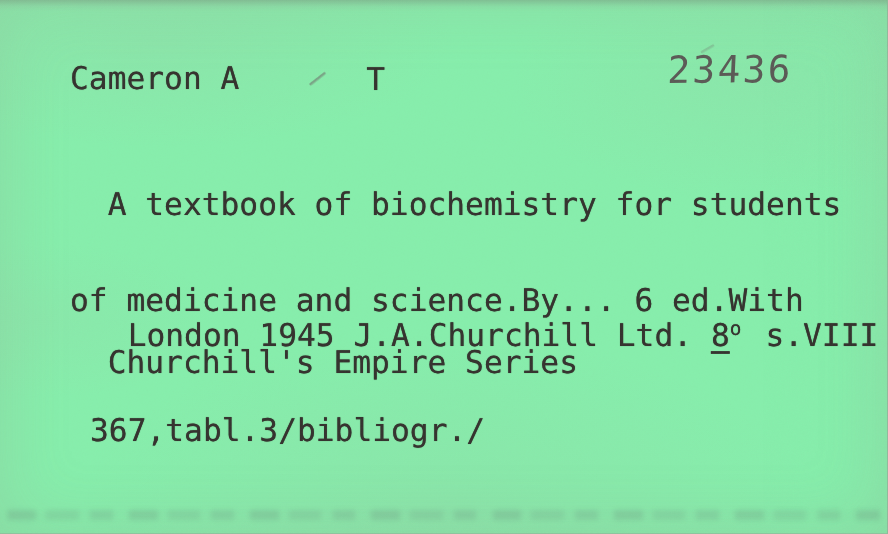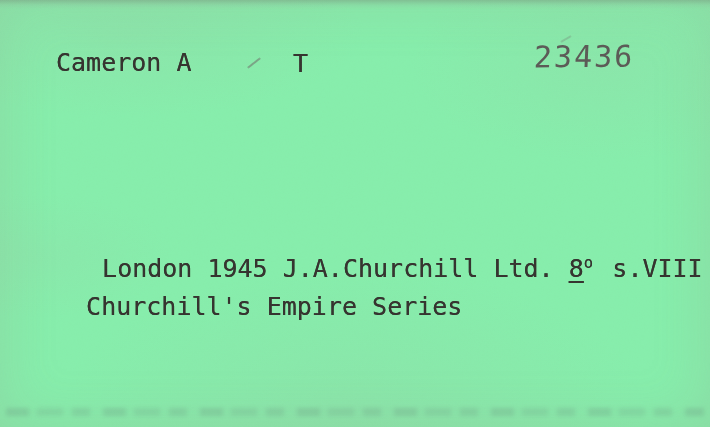--- a/index.html
+++ b/index.html
@@ -56,21 +56,21 @@
     left: 534px; top: 44px;
     font-size: 30px;
     color: #5a5955;
     font-weight: 400;
     text-shadow: none;
     transform: skewX(-3deg) rotate(-0.5deg);
     letter-spacing: 2px;
   }
   .title-block { left: 56px; top: 100px; }
   .imprint-block { left: 72px; top: 200px; }
-  .series-line { left: 56px; top: 294px; }
+  .series-line { left: 56px; top: 277px; }
   .fmt-8 {
     text-decoration: underline;
     text-decoration-thickness: 2px;
     text-underline-offset: 4px;
   }
   .fmt-sup {
     font-size: 0.62em;
     vertical-align: 0.55em;
     display: inline-block;
     width: 1.45ch;
@@ -123,24 +123,27 @@
   <div class="paper-shading"></div>
   <div class="top-edge"></div>
 
   <div class="typed author">Cameron A</div>
 
   <div class="typed filing">T</div>
 
   <div class="typed accession">23436</div>
 
   <div class="typed title-block">
+    <div>  A textbook of biochemistry for students</div>
+    <div>of medicine and science.By... 6 ed.With</div>
   </div>
 
   <div class="typed imprint-block">
     <div><span>  London 1945 J.A.Churchill Ltd. </span><span class="fmt-8">8</span><span class="fmt-sup">o</span><span> s.VIII</span></div>
+    <div>367,tabl.3/bibliogr./</div>
   </div>
 
   <div class="typed series-line">  Churchill's Empire Series</div>
 
   <div class="pencil-mark mark-1"></div>
   <div class="pencil-mark mark-2"></div>
 
   <div class="bleed-through"></div>
 
   <svg class="grain-overlay" width="710" height="427">

